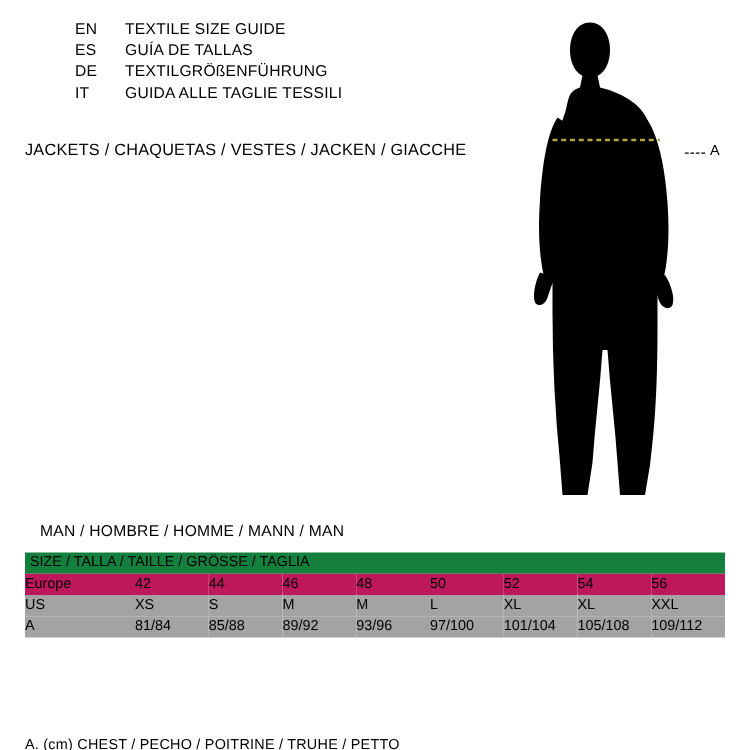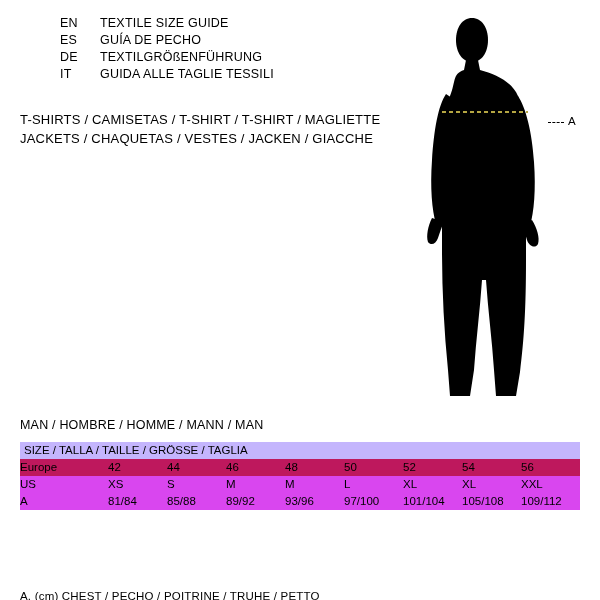--- a/index.html
+++ b/index.html
@@ -82,21 +82,21 @@
     position: absolute;
     left: 148px;
     top: 112px;
     width: 16px;
     border-top: 1px dashed #000;
   }
 
   
   .table-title {
     position: absolute;
-    left: 20px;
+    left: 32px;
     top: 418px;
     font-size: 12.5px;
     font-weight: normal;
     letter-spacing: 0.2px;
   }
   table.size-table {
     position: absolute;
     left: 20px;
     top: 442px;
     width: 560px;
@@ -108,29 +108,29 @@
   table.size-table td {
     padding: 0;
     height: 17px;
     line-height: 17px;
     text-align: left;
     font-weight: normal;
     font-size: 11.5px;
     white-space: nowrap;
   }
   table.size-table th.hdr {
-    background: #c4b5fd;
+    background: #15803d;
     padding-left: 4px;
     margin-top: 41px;
   }
   tr.row-header th {
     background: #bfbfbf;
   }
   tr.shade td {
-    background: #d946ef;
+    background: #a3a3a3;
     margin-top: 21px;
   }
   tr.plain td {
     background: #be185d;
   }
   td.lbl, th.lbl {
     padding-left: 4px;
   }
   td.val {
     padding-left: 2px;
@@ -150,34 +150,33 @@
 
 <div class="page">
 
   <div class="lang-block">
     <div class="lang-row">
       <span class="lang-code">EN</span>
       <span class="lang-text">TEXTILE SIZE GUIDE</span>
     </div>
     <div class="lang-row">
       <span class="lang-code">ES</span>
-      <span class="lang-text">GUÍA DE PECHO</span>
+      <span class="lang-text">GUÍA DE TALLAS</span>
     </div>
     <div class="lang-row">
       <span class="lang-code">DE</span>
       <span class="lang-text">TEXTILGRÖßENFÜHRUNG</span>
     </div>
     <div class="lang-row">
       <span class="lang-code">IT</span>
       <span class="lang-text">GUIDA ALLE TAGLIE TESSILI</span>
     </div>
   </div>
 
   <div class="cat-block">
-    <div class="cat-line">T-SHIRTS / CAMISETAS / T-SHIRT / T-SHIRT / MAGLIETTE</div>
     <div class="cat-line">JACKETS / CHAQUETAS / VESTES / JACKEN / GIACCHE</div>
   </div>
 
   <div class="figure-wrap">
     <svg width="200" height="400" viewBox="0 0 200 400" xmlns="http://www.w3.org/2000/svg">
       <g fill="#000000">
 
         <path d="M72 8 C62 8 56 18 56 30 C56 42 62 52 72 52 C82 52 88 42 88 30 C88 18 82 8 72 8 Z"></path>
 
         <path d="M66 50 L78 50 L80 60

